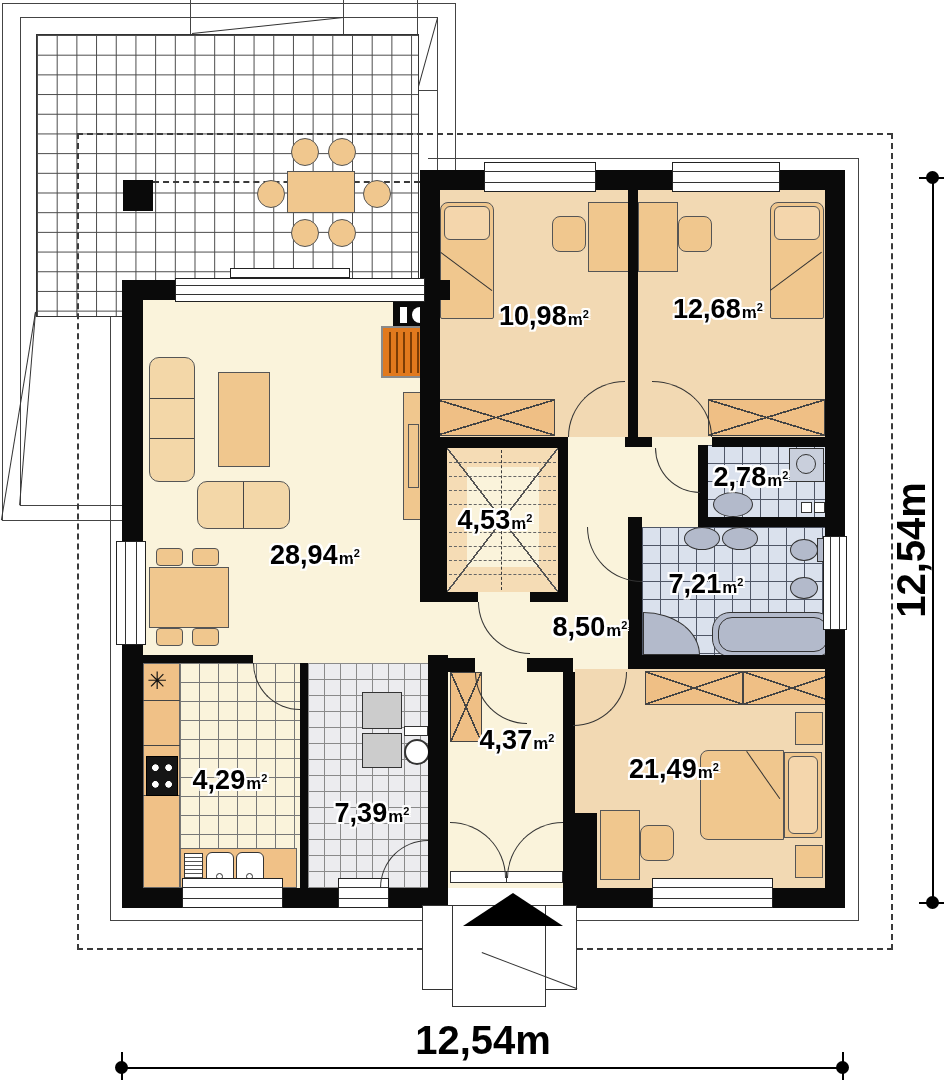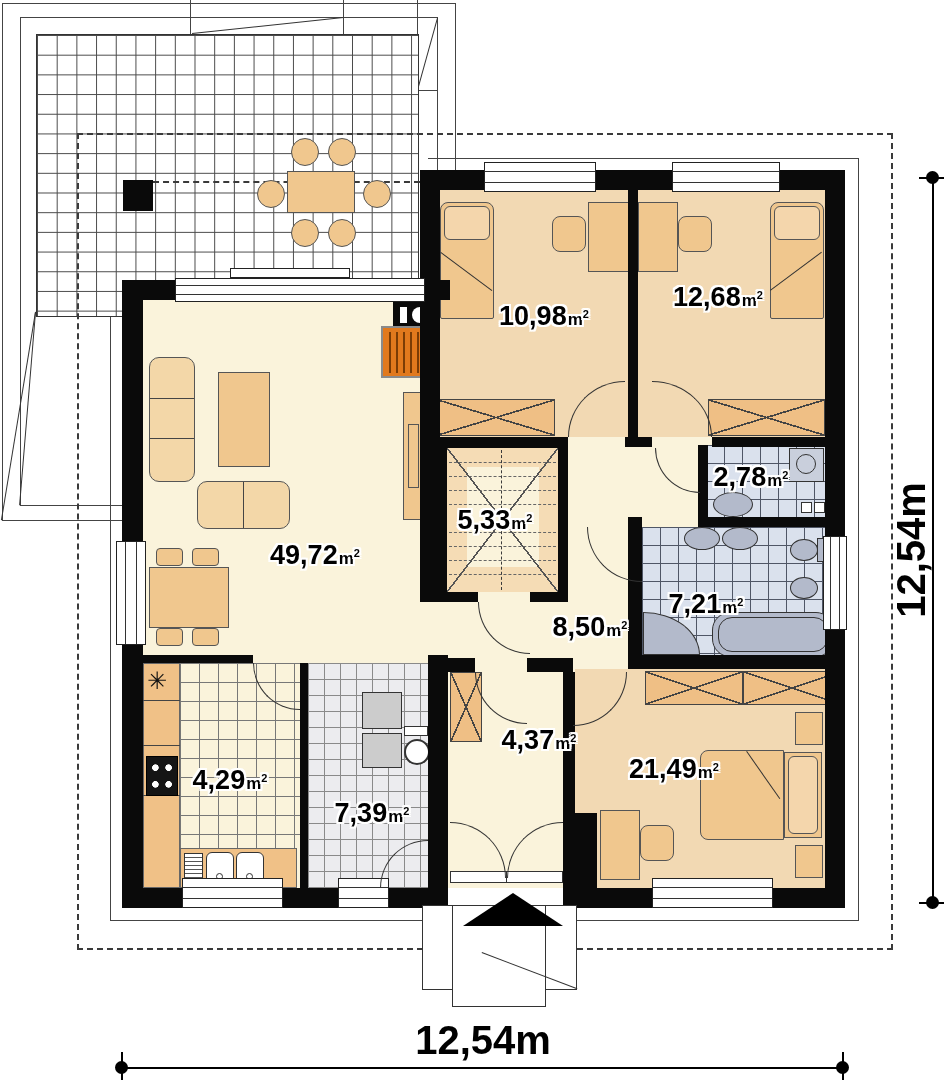--- a/index.html
+++ b/index.html
@@ -265,30 +265,30 @@
   <div class="arc arc-tl" style="left:568px;top:381px;width:57px;height:56px"></div>
   <div class="arc arc-tr" style="left:652px;top:381px;width:60px;height:56px"></div>
   <div class="arc arc-bl" style="left:478px;top:602px;width:52px;height:52px"></div>
   <div class="arc arc-bl" style="left:253px;top:663px;width:47px;height:47px"></div>
   <div class="arc arc-bl" style="left:655px;top:448px;width:45px;height:45px"></div>
   <div class="arc arc-bl" style="left:587px;top:527px;width:55px;height:55px"></div>
   <div class="arc arc-bl" style="left:475px;top:672px;width:52px;height:52px"></div>
   <div class="arc arc-br" style="left:573px;top:672px;width:54px;height:54px"></div>
   <div class="arc arc-tl" style="left:380px;top:840px;width:48px;height:48px"></div>
 
-  <div class="room-label" style="left:315px;top:555px"><span>49,72</span><span class="u"><span>m</span><sup>2</sup></span></div>
+  <div class="room-label" style="left:315px;top:555px"><span>28,94</span><span class="u"><span>m</span><sup>2</sup></span></div>
   <div class="room-label" style="left:544px;top:316px"><span>10,98</span><span class="u"><span>m</span><sup>2</sup></span></div>
-  <div class="room-label" style="left:718px;top:297px"><span>12,68</span><span class="u"><span>m</span><sup>2</sup></span></div>
-  <div class="room-label" style="left:495px;top:520px"><span>5,33</span><span class="u"><span>m</span><sup>2</sup></span></div>
+  <div class="room-label" style="left:718px;top:309px"><span>12,68</span><span class="u"><span>m</span><sup>2</sup></span></div>
+  <div class="room-label" style="left:495px;top:520px"><span>4,53</span><span class="u"><span>m</span><sup>2</sup></span></div>
   <div class="room-label" style="left:751px;top:477px"><span>2,78</span><span class="u"><span>m</span><sup>2</sup></span></div>
-  <div class="room-label" style="left:706px;top:604px"><span>7,21</span><span class="u"><span>m</span><sup>2</sup></span></div>
+  <div class="room-label" style="left:706px;top:584px"><span>7,21</span><span class="u"><span>m</span><sup>2</sup></span></div>
   <div class="room-label" style="left:590px;top:627px"><span>8,50</span><span class="u"><span>m</span><sup>2</sup></span></div>
   <div class="room-label" style="left:230px;top:780px"><span>4,29</span><span class="u"><span>m</span><sup>2</sup></span></div>
   <div class="room-label" style="left:372px;top:813px"><span>7,39</span><span class="u"><span>m</span><sup>2</sup></span></div>
-  <div class="room-label" style="left:539px;top:740px"><span>4,37</span><span class="u"><span>m</span><sup>2</sup></span></div>
+  <div class="room-label" style="left:517px;top:740px"><span>4,37</span><span class="u"><span>m</span><sup>2</sup></span></div>
   <div class="room-label" style="left:674px;top:769px"><span>21,49</span><span class="u"><span>m</span><sup>2</sup></span></div>
 
   <div class="dimline" style="left:122px;top:1067px;width:721px;height:2px"></div>
   <div class="dot" style="left:115px;top:1061px"></div>
   <div class="dot" style="left:836px;top:1061px"></div>
   <div class="dimline" style="left:121px;top:1052px;width:2px;height:30px"></div>
   <div class="dimline" style="left:842px;top:1052px;width:2px;height:30px"></div>
   <div class="dim-label" style="left:483px;top:1040px">12,54m</div>
 
   <div class="dimline" style="left:932px;top:178px;width:2px;height:725px"></div>

